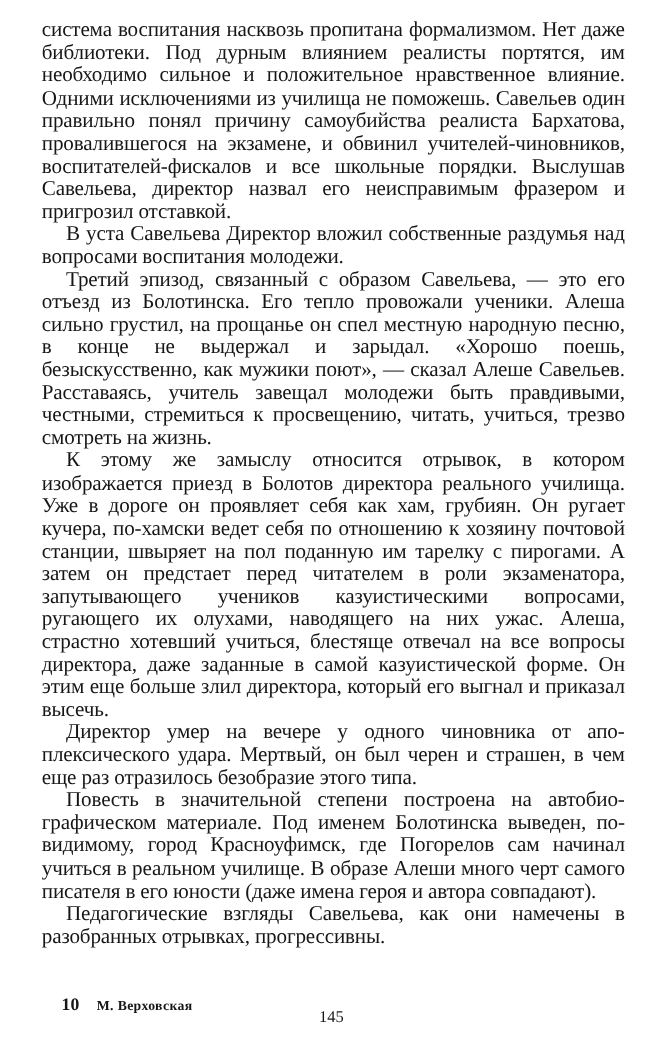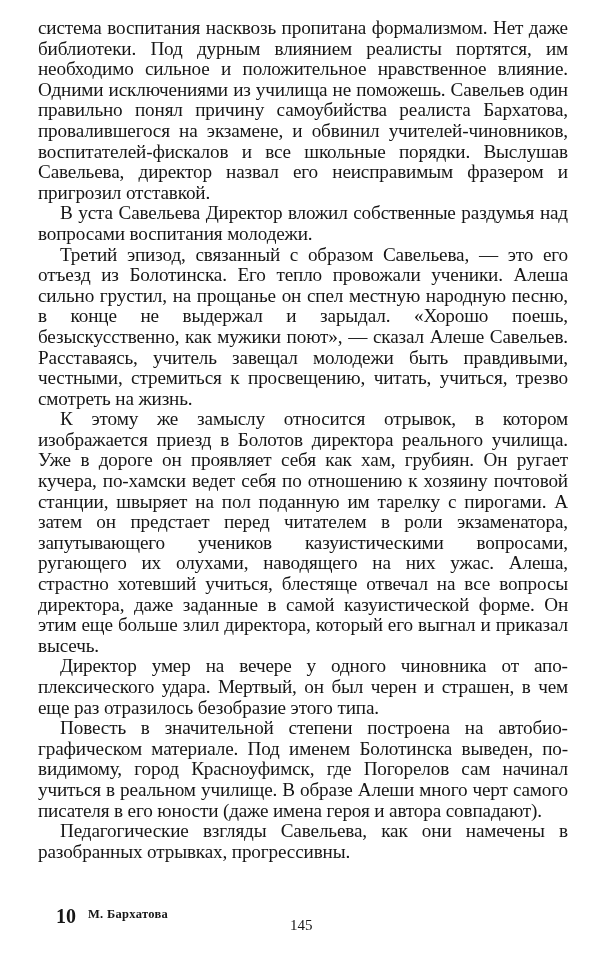--- a/index.html
+++ b/index.html
@@ -12,34 +12,34 @@
     font-size: 19.2px; line-height: 20.6px; color: #161616;
     text-align: justify; hyphens: manual;
     letter-spacing: -0.15px;
   }
   .page p { margin: 0; text-indent: 22px; }
   .page p.cont { text-indent: 0; }
   .footer {
     position: absolute; left: 56px; top: 905px; width: 300px; height: 22px;
     font-family: "Liberation Serif", "DejaVu Serif", serif; color: #161616;
   }
-  .footer .sig-num { position: absolute; left: 0; top: 0; font-size: 20px; font-weight: bold; }
+  .footer .sig-num { position: absolute; left: 0; top: 0; font-size: 16px; font-weight: bold; }
   .footer .sig-author { position: absolute; left: 32px; top: 2px; font-size: 12.5px; font-weight: bold; letter-spacing: 0.3px; }
   .footer .page-num { position: absolute; left: 234px; top: 12px; font-size: 15px; font-weight: normal; }
 </style>
 </head>
 <body>
 
 <div class="page">
   <p class="cont">система воспитания насквозь пропитана формализмом. Нет даже библиотеки. Под дурным влиянием реалисты портятся, им необходимо сильное и положительное нрав­ственное влияние. Одними исключениями из училища не поможешь. Савельев один правильно понял причину са­моубийства реалиста Бархатова, провалившегося на экза­мене, и обвинил учителей-чиновников, воспитателей-фис­калов и все школьные порядки. Выслушав Савельева, ди­ректор назвал его неисправимым фразером и пригрозил отставкой.</p>
   <p>В уста Савельева Директор вложил собственные раздумья над вопросами воспитания молодежи.</p>
   <p>Третий эпизод, связанный с образом Савельева, — это его отъезд из Болотинска. Его тепло провожали ученики. Алеша сильно грустил, на прощанье он спел местную на­родную песню, в конце не выдержал и зарыдал. «Хоро­шо поешь, безыскусственно, как мужики поют», — сказал Алеше Савельев. Расставаясь, учитель завещал молодежи быть правдивыми, честными, стремиться к просвещению, читать, учиться, трезво смотреть на жизнь.</p>
   <p>К этому же замыслу относится отрывок, в котором изображается приезд в Болотов директора реального учи­лища. Уже в дороге он проявляет себя как хам, грубиян. Он ругает кучера, по-хамски ведет себя по отношению к хозяину почтовой станции, швыряет на пол поданную им тарелку с пирогами. А затем он предстает перед читате­лем в роли экзаменатора, запутывающего учеников ка­зуистическими вопросами, ругающего их олухами, наво­дящего на них ужас. Алеша, страстно хотевший учиться, блестяще отвечал на все вопросы директора, даже задан­ные в самой казуистической форме. Он этим еще больше злил директора, который его выгнал и приказал высечь.</p>
   <p>Директор умер на вечере у одного чиновника от апо­плексического удара. Мертвый, он был черен и страшен, в чем еще раз отразилось безобразие этого типа.</p>
   <p>Повесть в значительной степени построена на автобио­графическом материале. Под именем Болотинска выве­ден, по-видимому, город Красноуфимск, где Погорелов сам начинал учиться в реальном училище. В образе Але­ши много черт самого писателя в его юности (даже име­на героя и автора совпадают).</p>
   <p>Педагогические взгляды Савельева, как они намече­ны в разобранных отрывках, прогрессивны.</p>
 </div>
 
 <div class="footer">
   <span class="sig-num">10</span>
-  <span class="sig-author">М. Бархатова</span>
+  <span class="sig-author">М. Верховская</span>
   <span class="page-num">145</span>
 </div>
 
 </body></html>

